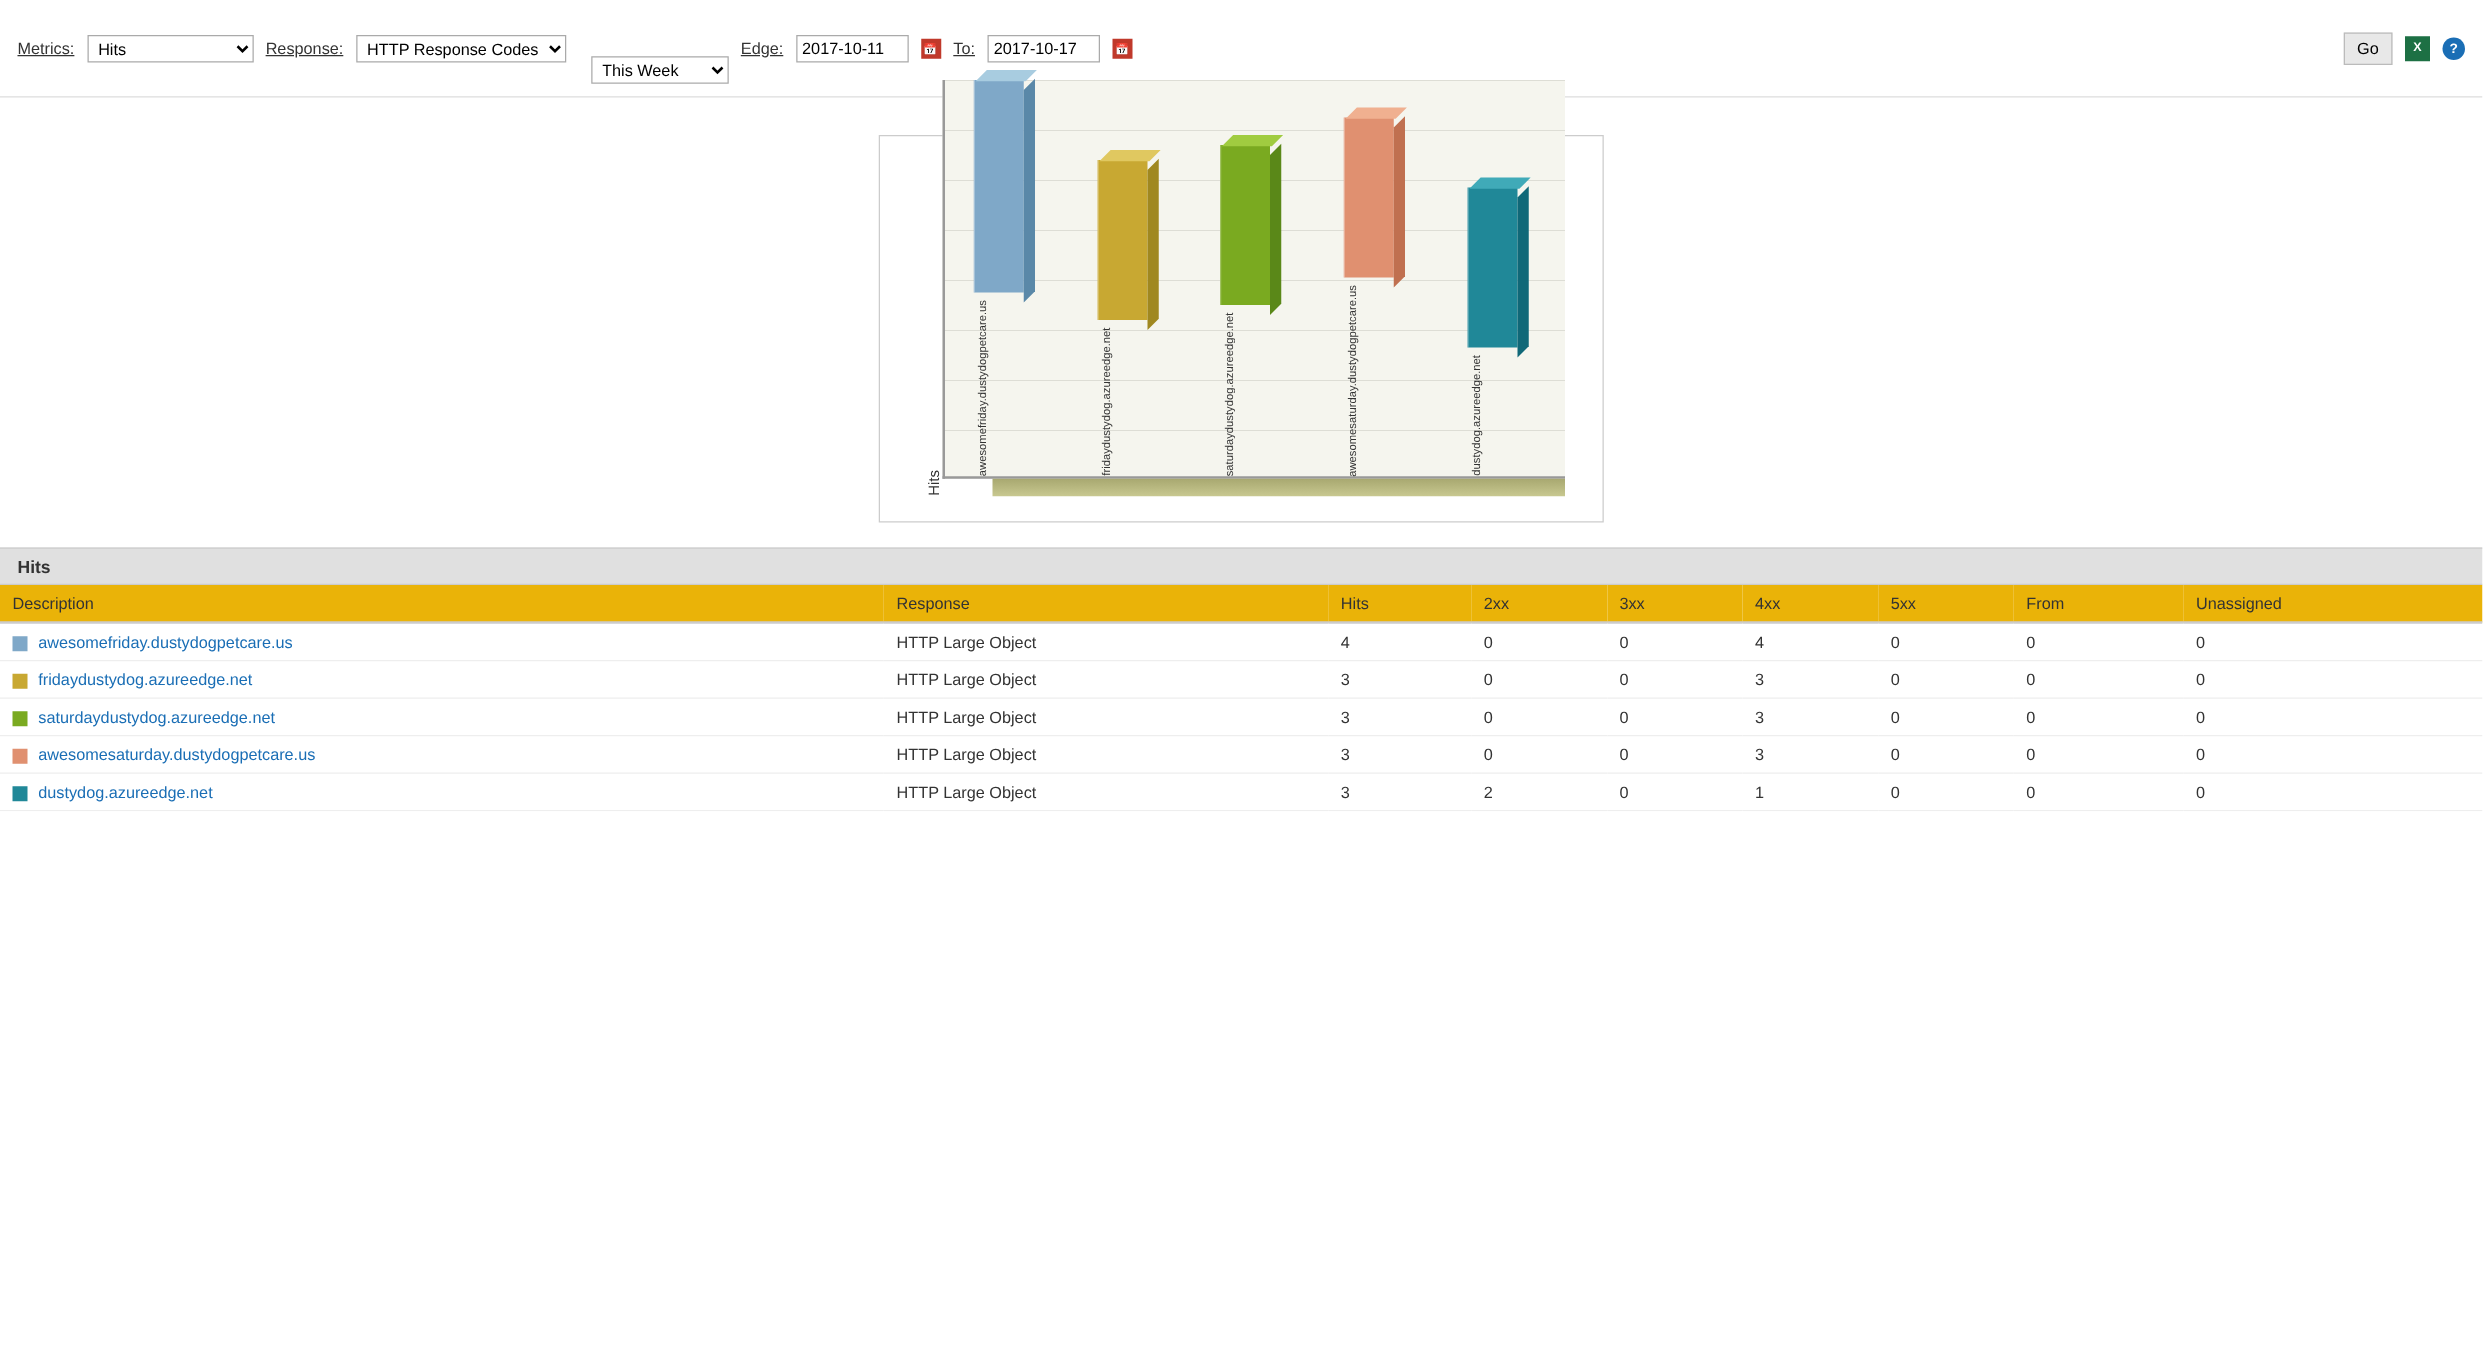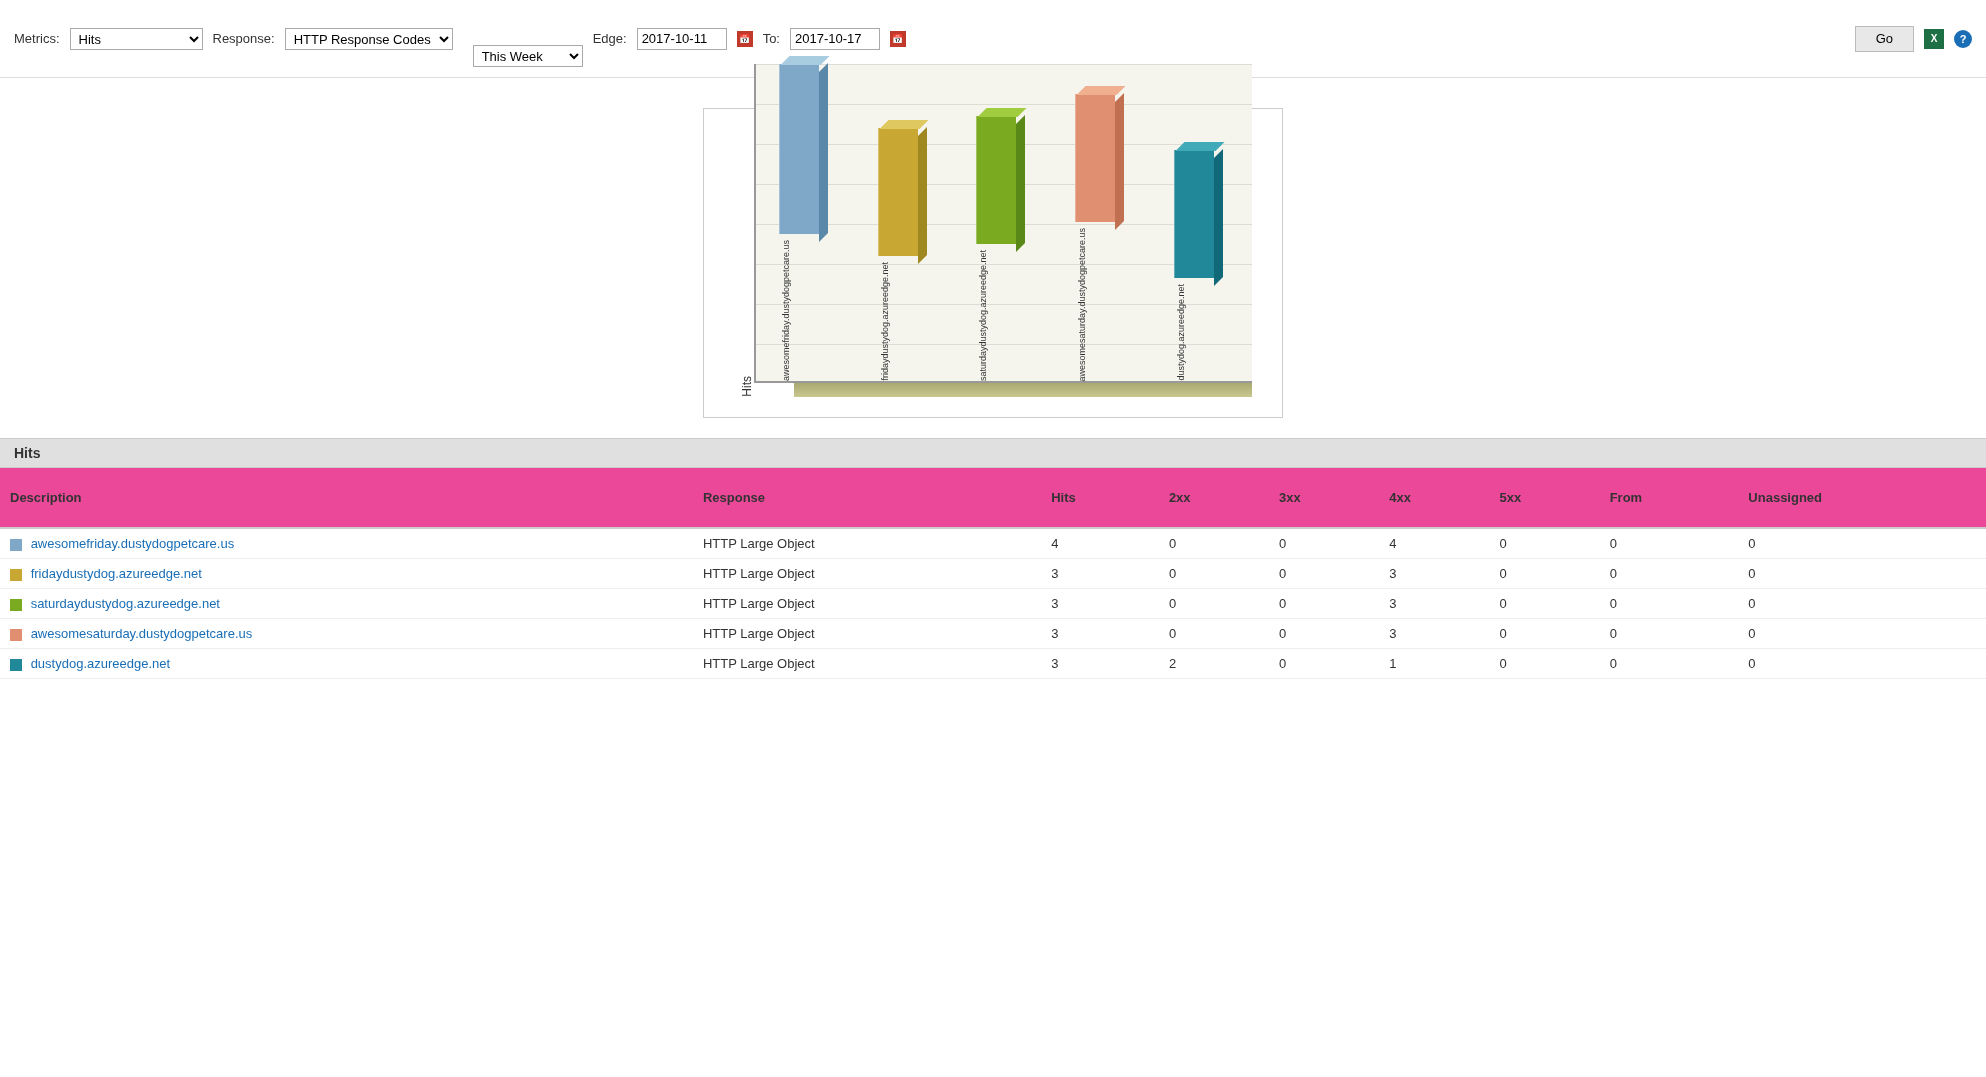--- a/index.html
+++ b/index.html
@@ -6,31 +6,31 @@
     body { font-family: Arial, sans-serif; font-size: 13px; background: #fff; color: #333; }
 
     .toolbar {
       padding: 10px 14px;
       border-bottom: 1px solid #ddd;
       display: flex;
       align-items: center;
       gap: 10px;
       flex-wrap: wrap;
     }
-    .toolbar label { font-size: 13px; }
+    .toolbar label { font-size: 13px; text-decoration: underline; }
     .toolbar select, .toolbar input[type="text"] {
       font-size: 13px;
       padding: 2px 4px;
       border: 1px solid #aaa;
       background: #fff;
       height: 22px;
     }
     .toolbar .go-btn {
       margin-left: auto;
-      padding: 3px 20px;
+      padding: 3px 10px;
       background: #e8e8e8;
       border: 1px solid #bbb;
       font-size: 13px;
       cursor: pointer;
       height: 26px;
     }
     .toolbar .icon-excel {
       width: 20px; height: 20px;
       display: inline-block;
       background: #1d7044;
@@ -152,25 +152,25 @@
       font-weight: bold;
       border-top: 1px solid #ccc;
       border-bottom: 1px solid #ccc;
     }
     table {
       width: 100%;
       border-collapse: collapse;
       font-size: 13px;
     }
     table th {
-      padding: 22px 10px;
+      padding: 7px 10px;
       text-align: left;
-      font-weight: bold;
+      font-weight: normal;
       border-bottom: 2px solid #ccc;
-      background: #ec4899;
+      background: #eab308;
     }
     table td {
       padding: 7px 10px;
       border-bottom: 1px solid #eee;
     }
     .color-dot {
       display: inline-block;
       width: 12px; height: 12px;
       margin-right: 5px;
       vertical-align: middle;

